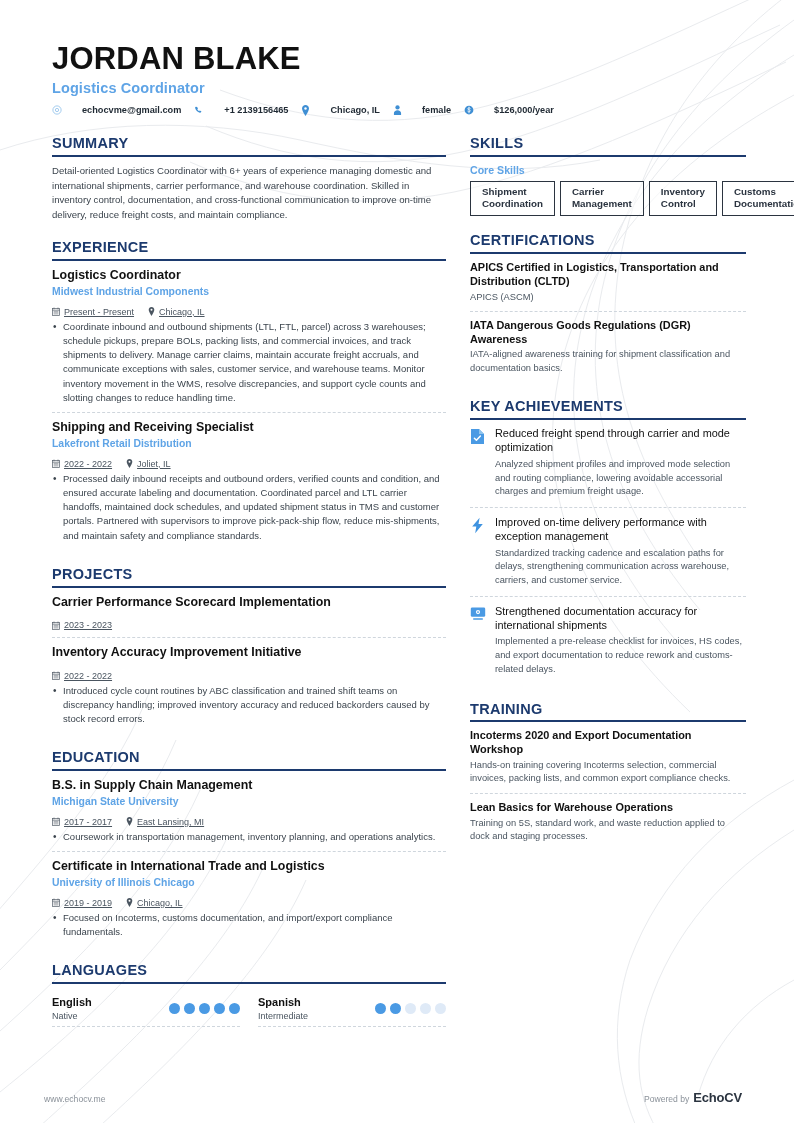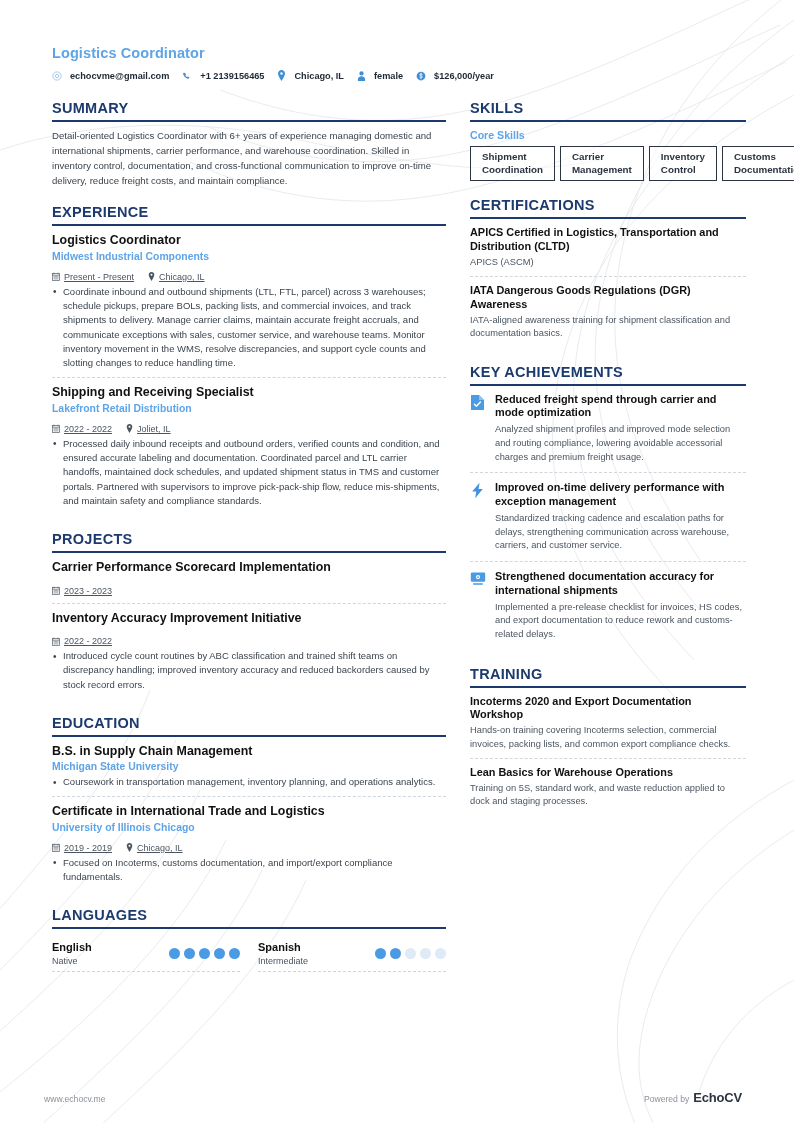--- a/index.html
+++ b/index.html
@@ -55,21 +55,21 @@
   .contact-row {
     display: flex;
     align-items: center;
     flex-wrap: wrap;
     gap: 0;
     margin-top: 9px;
   }
   .contact-item {
     display: flex;
     align-items: center;
-    gap: 8px;
+    gap: 20px;
     margin-right: 13px;
     font-size: 9.2px;
     font-weight: 700;
     color: #1f2933;
     white-space: nowrap;
   }
   .contact-item svg { display: block; flex: none; }
 
   
   .columns {
@@ -229,21 +229,21 @@
   }
   .ach + .ach {
     border-top: 1px dashed #cfd6dd;
     padding-top: 8px;
   }
   .ach-icon { flex: none; width: 17px; padding-top: 1px; }
   .ach-icon svg { display: block; }
   .ach-body { flex: 1; }
   .ach-title {
     font-size: 10.9px;
-    font-weight: 700;
+    font-weight: 400;
     color: #111111;
     line-height: 1.26;
   }
   .ach-desc {
     font-size: 9.3px;
     color: #4a5560;
     line-height: 1.48;
     margin-top: 3px;
   }
 
@@ -291,20 +291,21 @@
       <path d="M90 1135 C 186 1048, 268 966, 306 880"></path>
       <path d="M794 780 C 720 820, 660 880, 630 960 C 610 1020, 614 1080, 640 1135"></path>
       <path d="M794 830 C 726 872, 672 932, 648 1008 C 632 1060, 638 1100, 660 1135"></path>
       <path d="M794 980 C 746 1006, 712 1046, 698 1096"></path>
     </g>
   </svg>
 
   <div id="content">
 
     <header>
+      <h1 class="name">JORDAN BLAKE</h1>
       <div class="role">Logistics Coordinator</div>
 
       <div class="contact-row">
 
         <div class="contact-item">
           <span>
             <svg width="10" height="10" viewBox="0 0 16 16">
               <circle cx="8" cy="8" r="6.6" fill="none" stroke="#8fc0ea" stroke-width="1.3"></circle>
               <circle cx="8" cy="8" r="2.6" fill="none" stroke="#8fc0ea" stroke-width="1.3"></circle>
             </svg>
@@ -467,20 +468,41 @@
           </div>
         </section>
 
         <section class="section">
           <div class="section-title">EDUCATION</div>
           <div class="section-rule"></div>
 
           <div class="entry">
             <div class="entry-title">B.S. in Supply Chain Management</div>
             <div class="entry-org">Michigan State University</div>
+            <div class="entry-meta">
+              <span class="meta-chunk">
+                <span>
+                  <svg width="8" height="9" viewBox="0 0 12 13">
+                    <rect x="0.6" y="2" width="10.8" height="10.4" fill="none" stroke="#5a646e" stroke-width="1.1"></rect>
+                    <path d="M0.6 4.6h10.8M3 0.6v2.6M9 0.6v2.6" stroke="#5a646e" stroke-width="1.1" fill="none"></path>
+                    <path d="M2.4 6.6h7.2M2.4 8.4h7.2M2.4 10.2h7.2" stroke="#5a646e" stroke-width="0.8"></path>
+                  </svg>
+                </span>
+                <span>2017 - 2017</span>
+              </span>
+              <span class="meta-chunk">
+                <span>
+                  <svg width="7" height="9" viewBox="0 0 12 16">
+                    <path d="M6 0C3.2 0 1 2.2 1 5c0 3.6 5 11 5 11s5-7.4 5-11c0-2.8-2.2-5-5-5z" fill="#4a5560"></path>
+                    <circle cx="6" cy="5" r="1.8" fill="#ffffff"></circle>
+                  </svg>
+                </span>
+                <span>East Lansing, MI</span>
+              </span>
+            </div>
             <div class="bullets">
               <div class="bullet">Coursework in transportation management, inventory planning, and operations analytics.</div>
             </div>
           </div>
 
           <div class="entry">
             <div class="entry-title">Certificate in International Trade and Logistics</div>
             <div class="entry-org">University of Illinois Chicago</div>
             <div class="entry-meta">
               <span class="meta-chunk">

